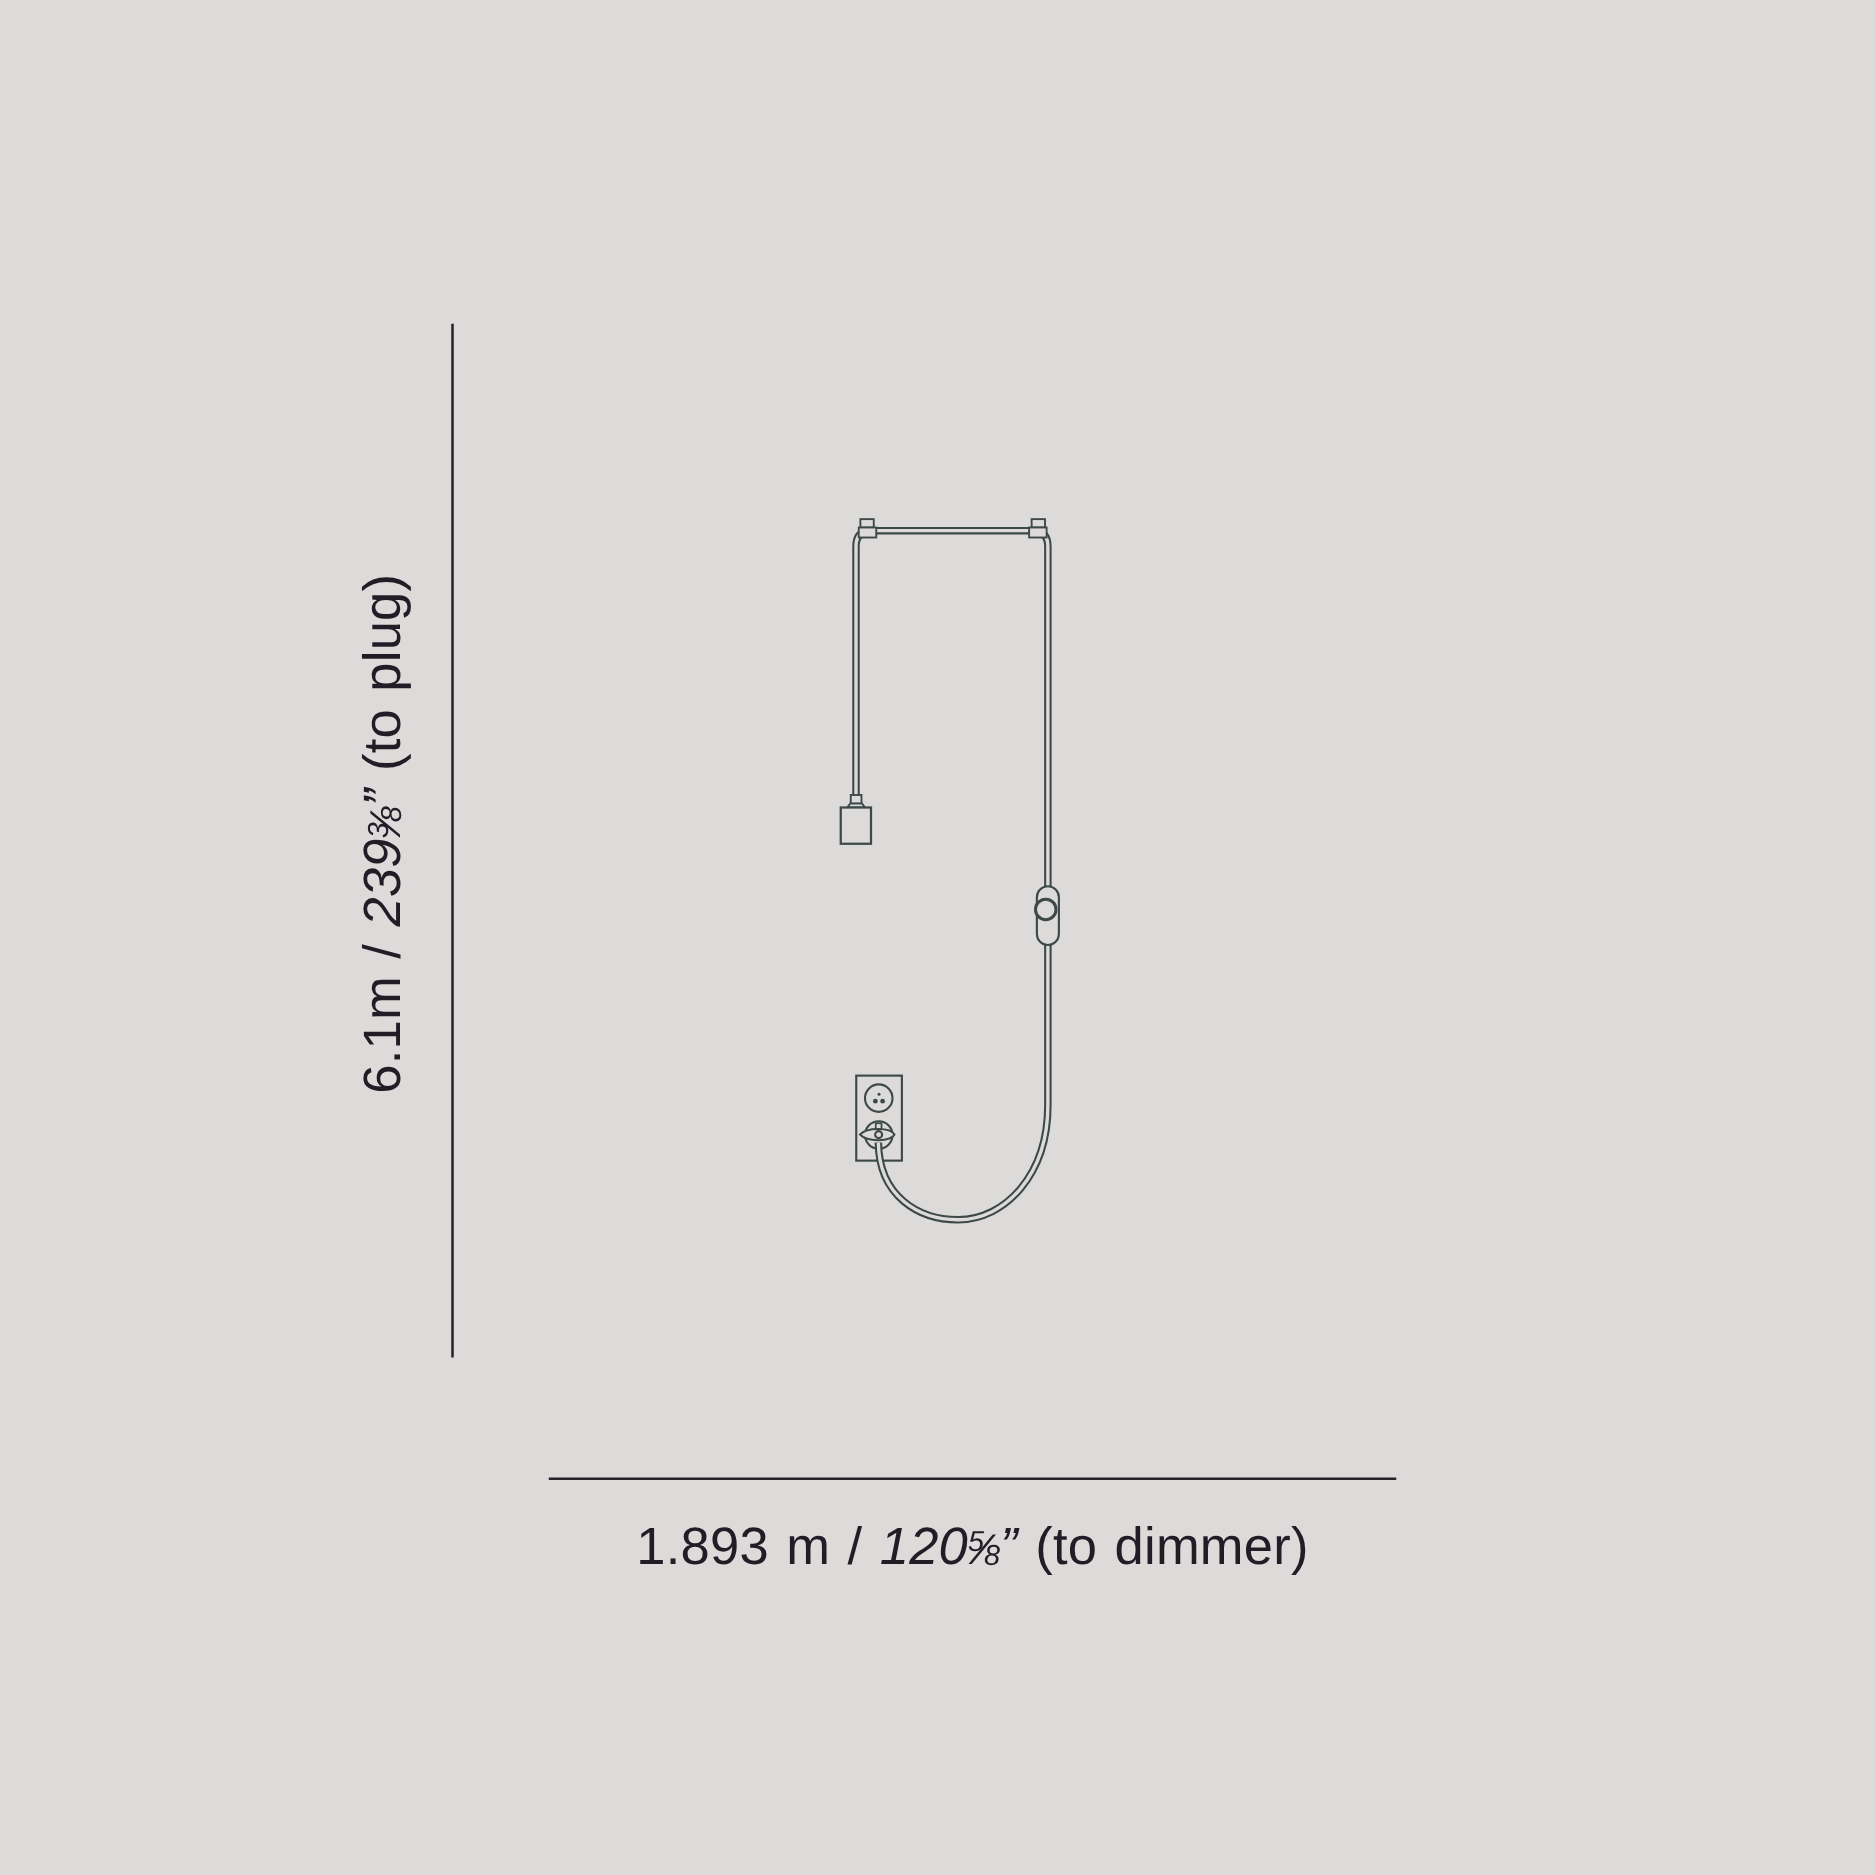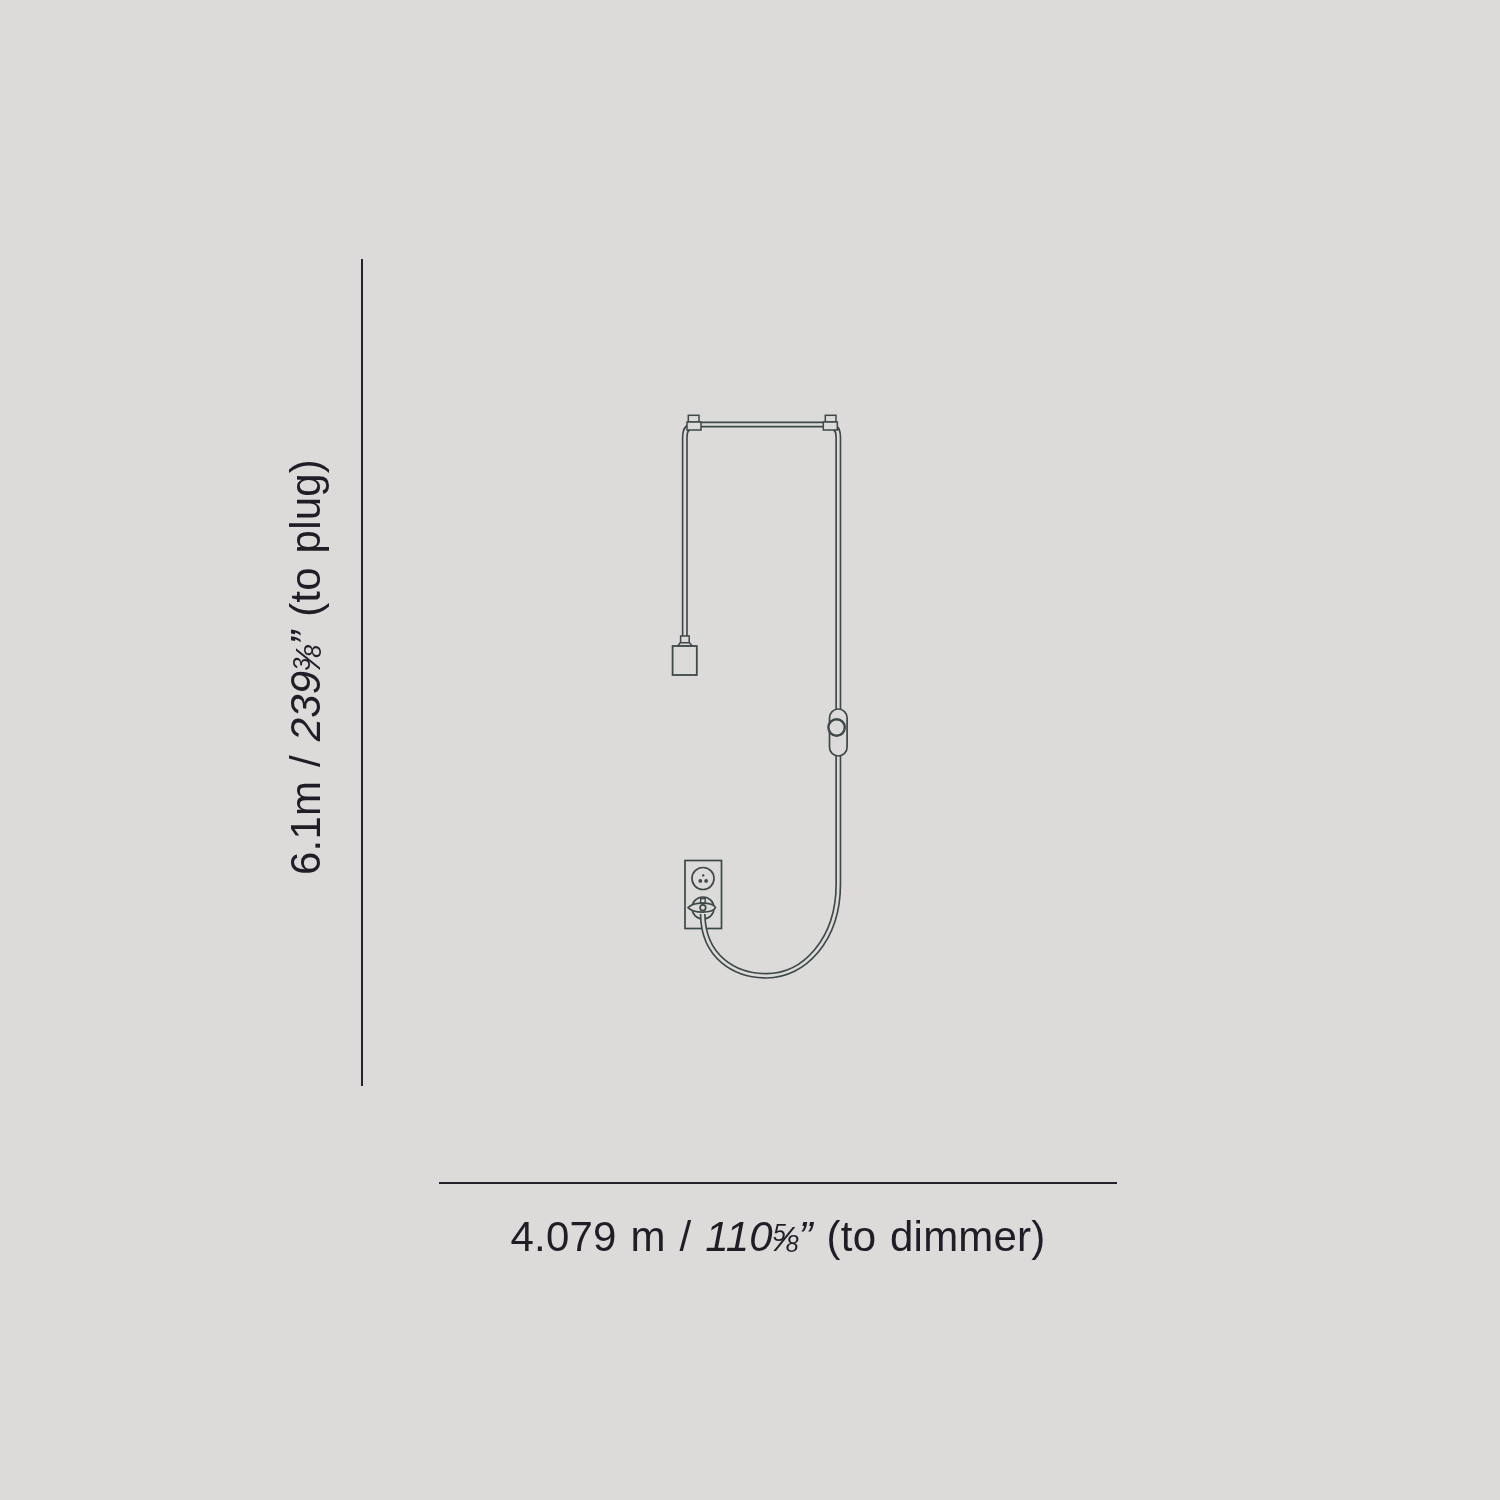--- a/index.html
+++ b/index.html
@@ -74,21 +74,21 @@
 </style>
 </head>
 <body>
 
 <div class="canvas">
 
   <div class="vline"></div>
   <div class="dim-label v"><span>6.1m / </span><span class="ital"><span>239</span><span class="frac"><sup>3</sup><span class="fs">⁄</span><sub>8</sub></span><span>”</span></span><span> (to plug)</span></div>
 
   <div class="hline"></div>
-  <div class="dim-label h"><span>4.079 m / </span><span class="ital"><span>110</span><span class="frac"><sup>5</sup><span class="fs">⁄</span><sub>8</sub></span><span>”</span></span><span> (to dimmer)</span></div>
+  <div class="dim-label h"><span>1.893 m / </span><span class="ital"><span>120</span><span class="frac"><sup>5</sup><span class="fs">⁄</span><sub>8</sub></span><span>”</span></span><span> (to dimmer)</span></div>
 
   <svg class="drawing" viewBox="0 0 1500 1500">
 
     <g>
       <rect x="685" y="860.5" width="36.5" height="68" fill="#dcdbda" stroke="#3d4848" stroke-width="1.7"></rect>
       <circle cx="703" cy="878.5" r="11" fill="#dcdbda" stroke="#3d4848" stroke-width="1.7"></circle>
       <circle cx="703" cy="908" r="11" fill="#dcdbda" stroke="#3d4848" stroke-width="1.7"></circle>
       <circle cx="703.2" cy="875.4" r="1.2" fill="#3d4848"></circle>
       <circle cx="700.3" cy="880.9" r="1.9" fill="#3d4848"></circle>
       <circle cx="706.1" cy="880.9" r="1.9" fill="#3d4848"></circle>

